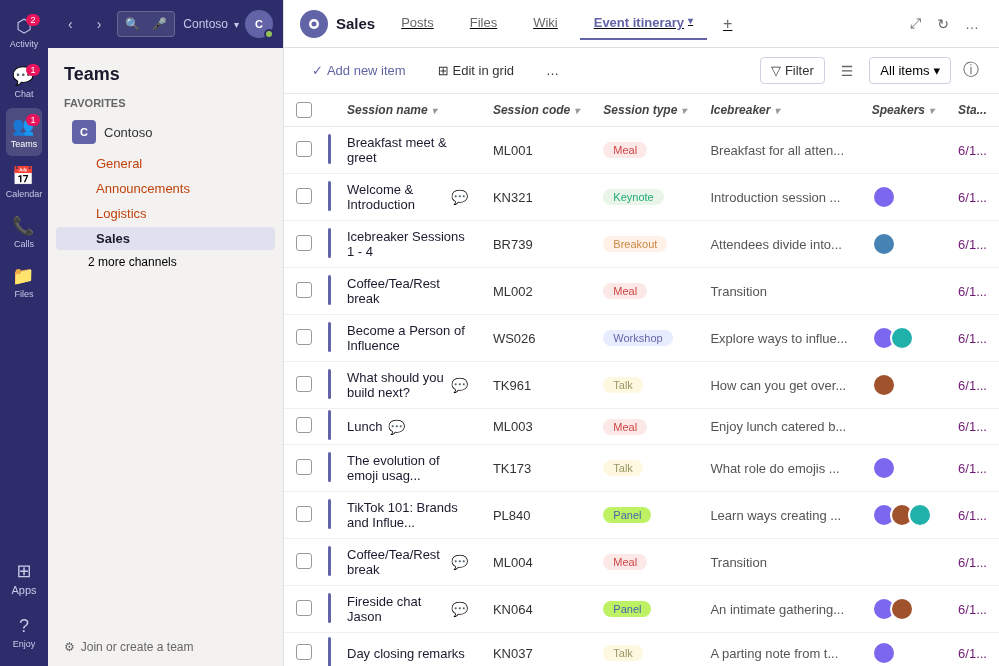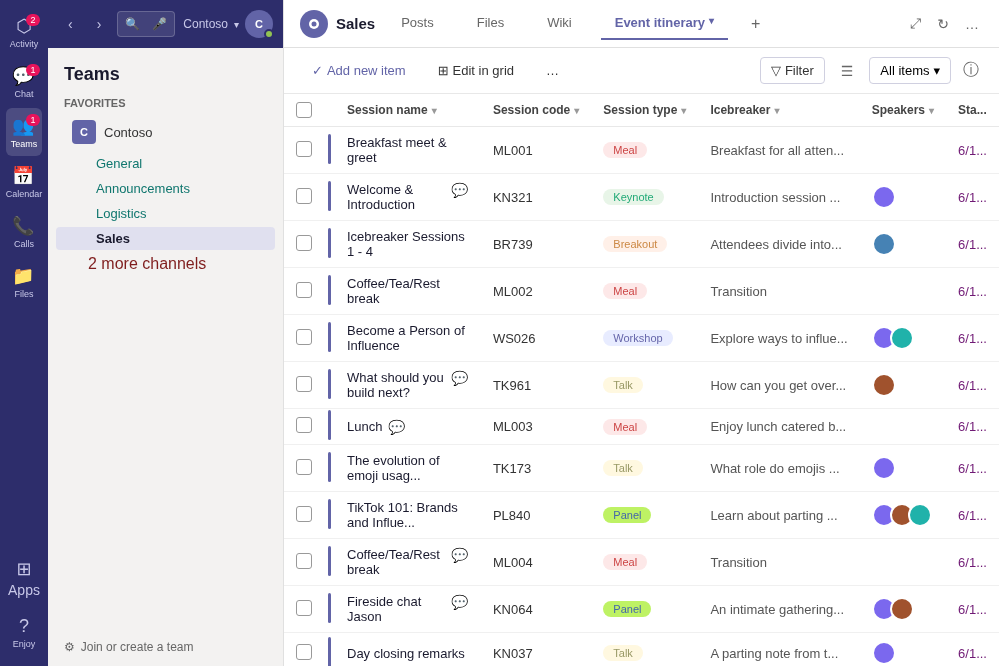--- a/index.html
+++ b/index.html
@@ -97,29 +97,29 @@
       font-size: 11px;
       font-weight: 600;
       margin-right: 8px;
       flex-shrink: 0;
     }
     .nav-item .team-icon.contoso { background: #6264a7; }
     .nav-sub-item {
       padding: 4px 16px 4px 40px;
       cursor: pointer;
       font-size: 13px;
-      color: #0f766e;
+      color: #c2410c;
       border-radius: 4px;
       margin: 1px 8px;
     }
     .nav-sub-item.active { background: #e0e0ef; font-weight: 600; color: #1a1a2e; }
     .more-channels {
       padding: 4px 16px 4px 40px;
-      font-size: 16px;
-      color: #7f1d1d;
+      font-size: 12px;
+      color: #000000;
       cursor: pointer;
     }
     .nav-footer {
       margin-top: auto;
       padding: 12px 16px;
       display: flex;
       align-items: center;
       font-size: 12px;
       color: #666;
       cursor: pointer;
@@ -179,21 +179,21 @@
       background: #6264a7;
       color: #fff;
       display: flex;
       align-items: center;
       justify-content: center;
       font-size: 12px;
       font-weight: 700;
       margin-right: 8px;
     }
     .channel-name { font-weight: 700; font-size: 15px; margin-right: 12px; color: #1a1a2e; }
-    .channel-tabs { display: flex; gap: 15px; }
+    .channel-tabs { display: flex; gap: 8px; text-decoration: underline; }
     .channel-tab {
       padding: 8px 14px;
       font-size: 13px;
       color: #666;
       cursor: pointer;
       border-bottom: 2px solid transparent;
     }
     .channel-tab.active { color: #6264a7; border-bottom: 2px solid #6264a7; font-weight: 600; }
     .channel-tab-event { display: flex; align-items: flex-start; gap: 4px; }
     .tab-chevron { font-size: 10px; }
@@ -266,40 +266,41 @@
       border-bottom: 1px solid #e8e8e8;
       background: #fff;
     }
     thead th {
       padding: 8px 12px;
       text-align: left;
       font-weight: 600;
       color: #444;
       font-size: 12px;
       white-space: nowrap;
+      font-style: italic;
     }
     thead th .col-header { display: flex; align-items: center; gap: 4px; }
     .sort-icon { color: #999; font-size: 10px; }
     tbody tr {
       border-bottom: 1px solid #f0f0f0;
     }
     tbody td {
       padding: 8px 12px;
       vertical-align: middle;
       color: #333;
       font-size: 13px;
     }
     .row-indicator {
       width: 3px;
       height: 30px;
       background: #6264a7;
       border-radius: 2px;
       display: inline-block;
     }
-    .session-name { font-size: 13px; color: #1a1a2e; display: flex; gap: 6px; }
+    .session-name { font-size: 13px; color: #1a1a2e; display: flex; align-items: center; gap: 6px; }
     .chat-icon { font-size: 14px; color: #666; }
     .badge {
       display: inline-block;
       padding: 2px 10px;
       border-radius: 12px;
       font-size: 11px;
       font-weight: 500;
     }
     .badge-meal { background: #fde8e8; color: #c44; }
     .badge-keynote { background: #e8f5e8; color: #2a7; }
@@ -360,21 +361,21 @@
     <span class="icon-symbol">📞</span>
     <span style="font-size:9px">Calls</span>
   </div>
   <div class="sidebar-icon">
     <span class="icon-symbol">📁</span>
     <span style="font-size:9px">Files</span>
   </div>
   <div class="sidebar-bottom">
     <div class="sidebar-icon">
       <span class="icon-symbol">⊞</span>
-      <span style="font-size:14px">Apps</span>
+      <span style="font-size:11px">Apps</span>
     </div>
     <div class="sidebar-icon">
       <span class="icon-symbol">?</span>
       <span style="font-size:9px">Enjoy</span>
     </div>
   </div>
 </div>
 
 <div class="teams-nav">
 
@@ -683,21 +684,21 @@
           <tr>
             <td class="check-col"><div class="checkbox"></div></td>
             <td class="indicator-col"><span class="row-indicator"></span></td>
             <td>
               <span class="session-name">
                 <span>TikTok 101: Brands and Influe...</span>
               </span>
             </td>
             <td>PL840</td>
             <td><span class="badge badge-panel">Panel</span></td>
-            <td><span class="desc-text">Learn about parting ...</span></td>
+            <td><span class="desc-text">Learn ways creating ...</span></td>
             <td>
               <div class="speakers-cell">
                 <div class="speaker-avatar" style="background:#7b68ee; margin-left:0;"></div>
                 <div class="speaker-avatar" style="background:#a0522d; margin-left:-6px;"></div>
                 <div class="speaker-avatar" style="background:#20b2aa; margin-left:-6px;"></div>
               </div>
             </td>
             <td><span class="date-text">6/1...</span></td>
           </tr>
           <tr>

